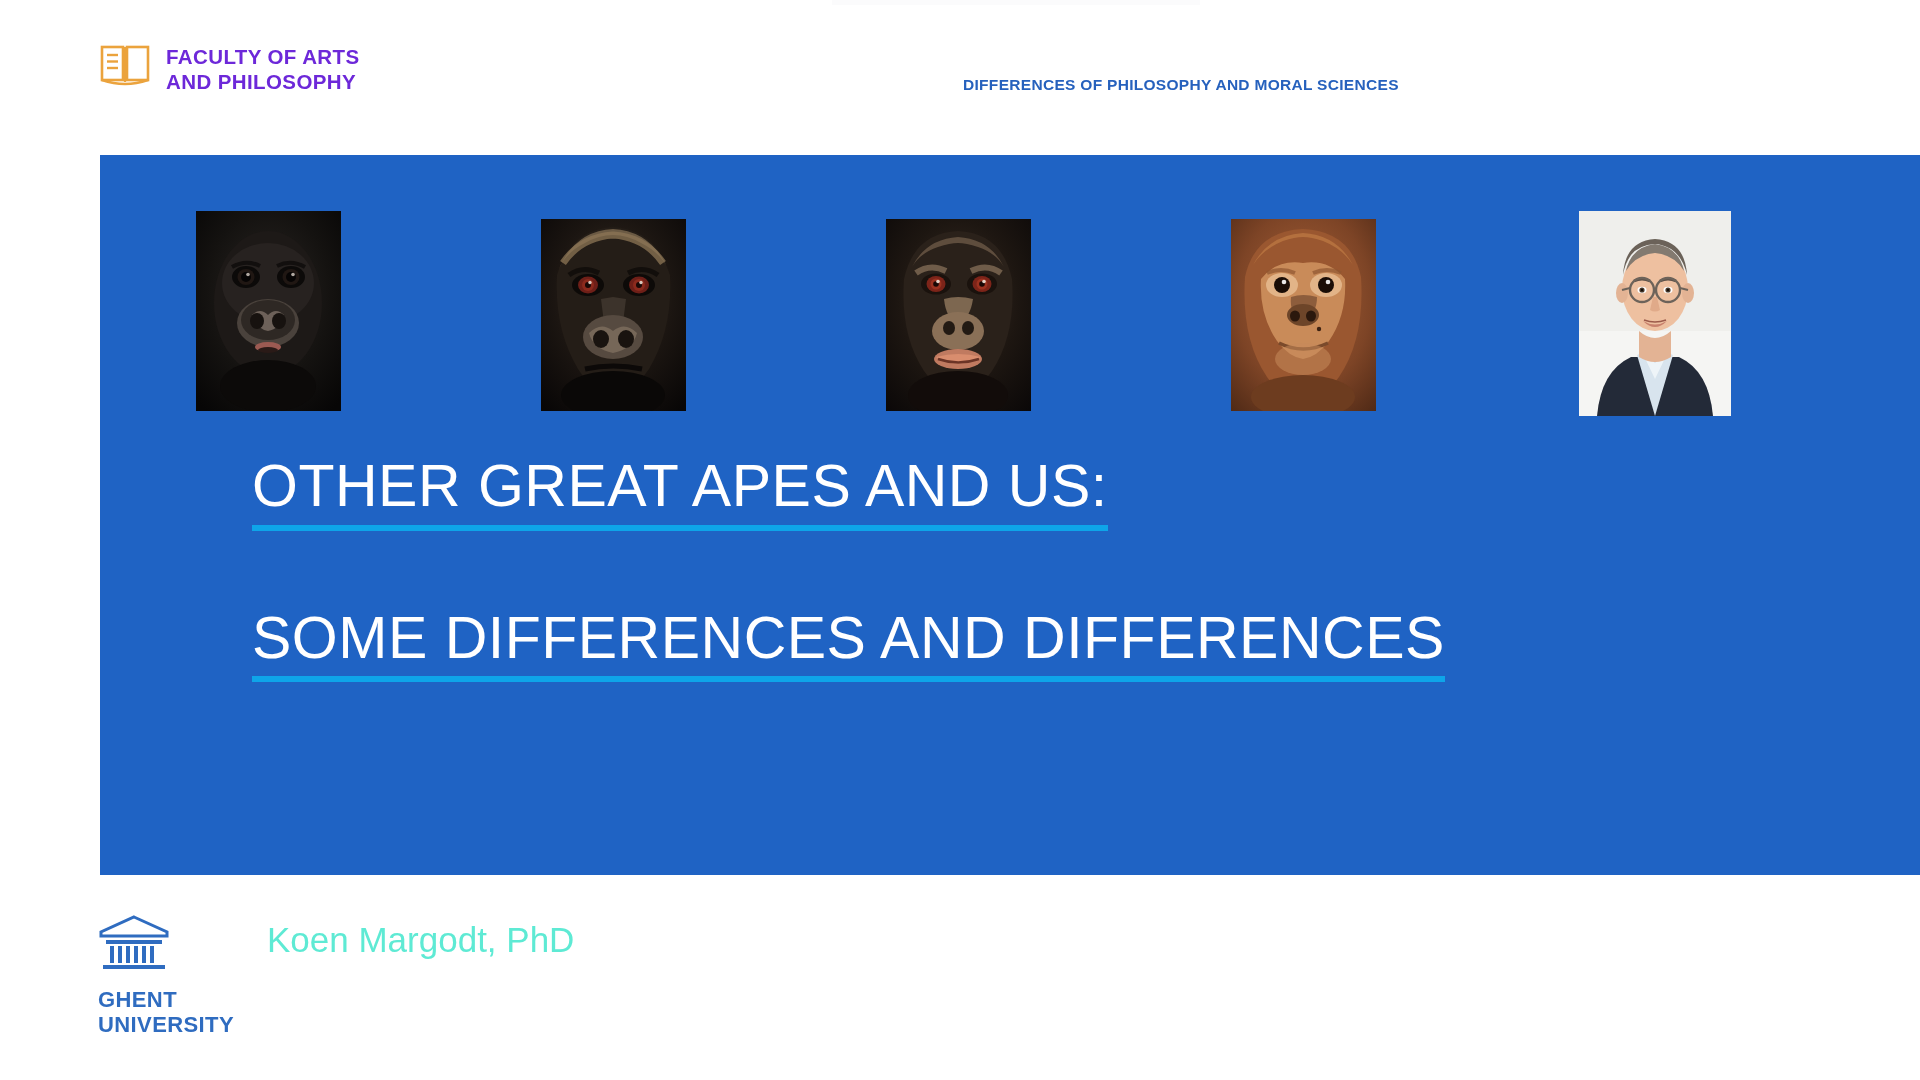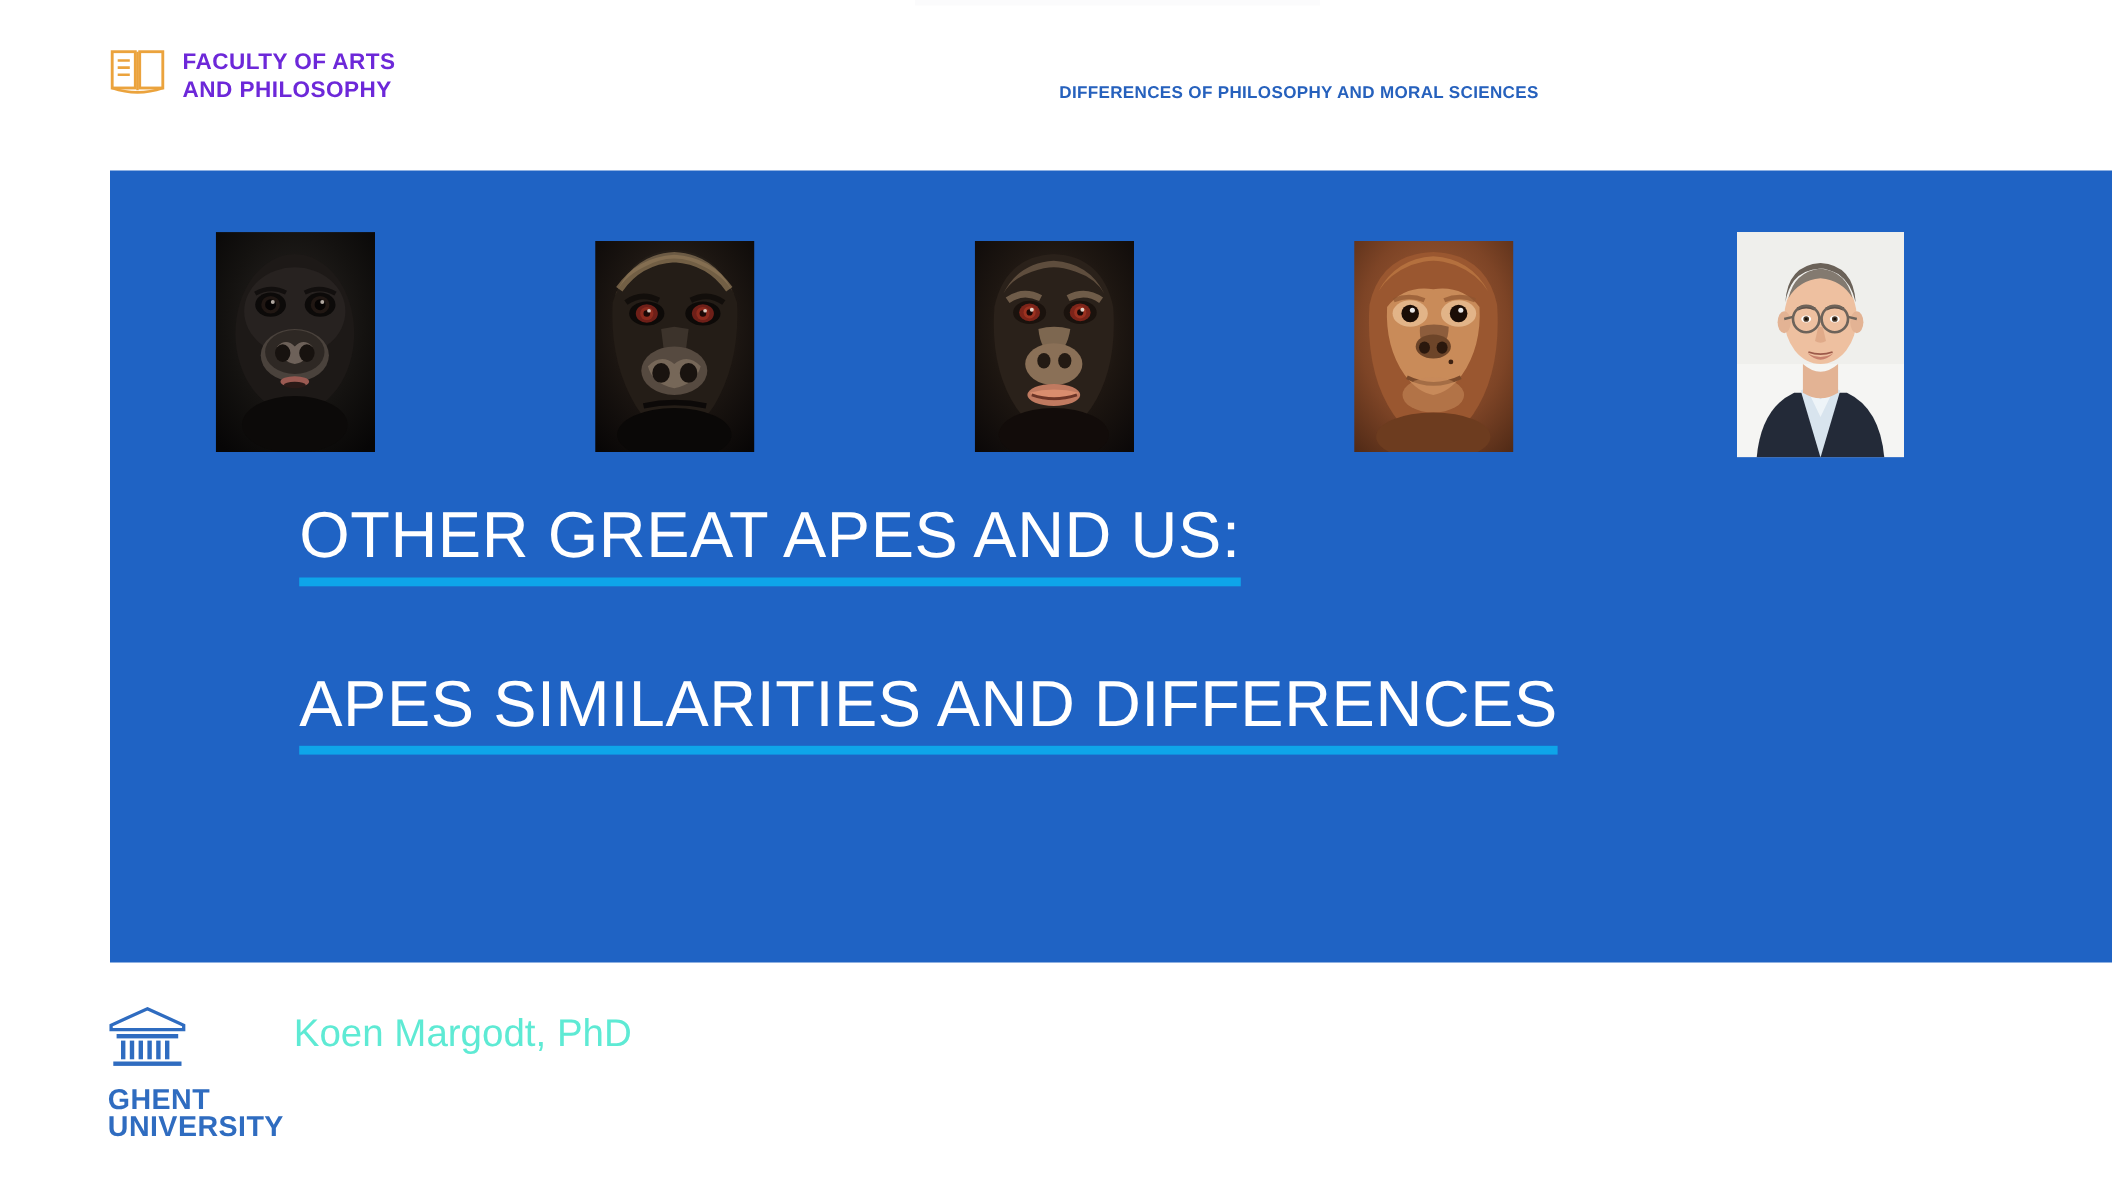--- a/index.html
+++ b/index.html
@@ -99,44 +99,43 @@
 
   .title-line {
     display: inline-block;
     font-family: "Liberation Sans", sans-serif;
     font-weight: normal;
     color: #ffffff;
     font-size: 59px;
     line-height: 1.08;
     letter-spacing: 0.5px;
     white-space: nowrap;
-    border-bottom: 8px solid #0ea5e9;
+    border-bottom: 6px solid #0ea5e9;
     padding-bottom: 6px;
-    margin-left: 20px;
   }
   .title-line-2 { margin-top: 76px; }
 
   .author {
     position: absolute;
     left: 167px;
     top: 765px;
     font-family: Liberation Sans, sans-serif;
     font-size: 35px;
     color: #5eead4;
     white-space: nowrap;
   }
 
   
   .ghent-logo { position: absolute; left: 98px; top: 915px; }
   .ghent-mark { width: 72px; height: 58px; display: block; }
   .ghent-text {
     margin-top: 14px;
     font-family: "Liberation Sans", sans-serif;
     font-weight: bold;
-    font-size: 26px;
+    font-size: 22px;
     line-height: 25px;
     letter-spacing: 0.4px;
     color: #2f6cc0;
     white-space: pre;
   }
 </style>
 </head>
 <body>
 
 <div id="slide">
@@ -327,21 +326,21 @@
           <path d="M74 86 L71 99 Q76 102 81 99 L78 86" fill="#e0aa89"></path>
           <path d="M64 110 Q76 117 88 110 Q76 122 64 110 Z" fill="#c8806c"></path>
           <path d="M65 109 Q76 113 87 109" stroke="#9c5a4a" stroke-width="1.6" fill="none"></path>
         </svg>
       </div>
     </div>
 
     <div class="title-block">
       <div class="title-line title-line-1">OTHER GREAT APES AND US:</div>
       <br>
-      <div class="title-line title-line-2">APES SIMILARITIES AND DIFFERENCES</div>
+      <div class="title-line title-line-2">SOME DIFFERENCES AND DIFFERENCES</div>
     </div>
 
     <div class="author">Koen Margodt, PhD</div>
   </div>
 
   <div class="ghent-logo">
     <svg class="ghent-mark" viewBox="0 0 72 58">
       <path d="M36 2 L69 17 L69 21 L3 21 L3 17 Z" fill="none" stroke="#2f6cc0" stroke-width="3"></path>
       <rect x="8" y="25" width="56" height="4" fill="#2f6cc0"></rect>
       <rect x="12" y="31" width="4" height="17" fill="#2f6cc0"></rect>

